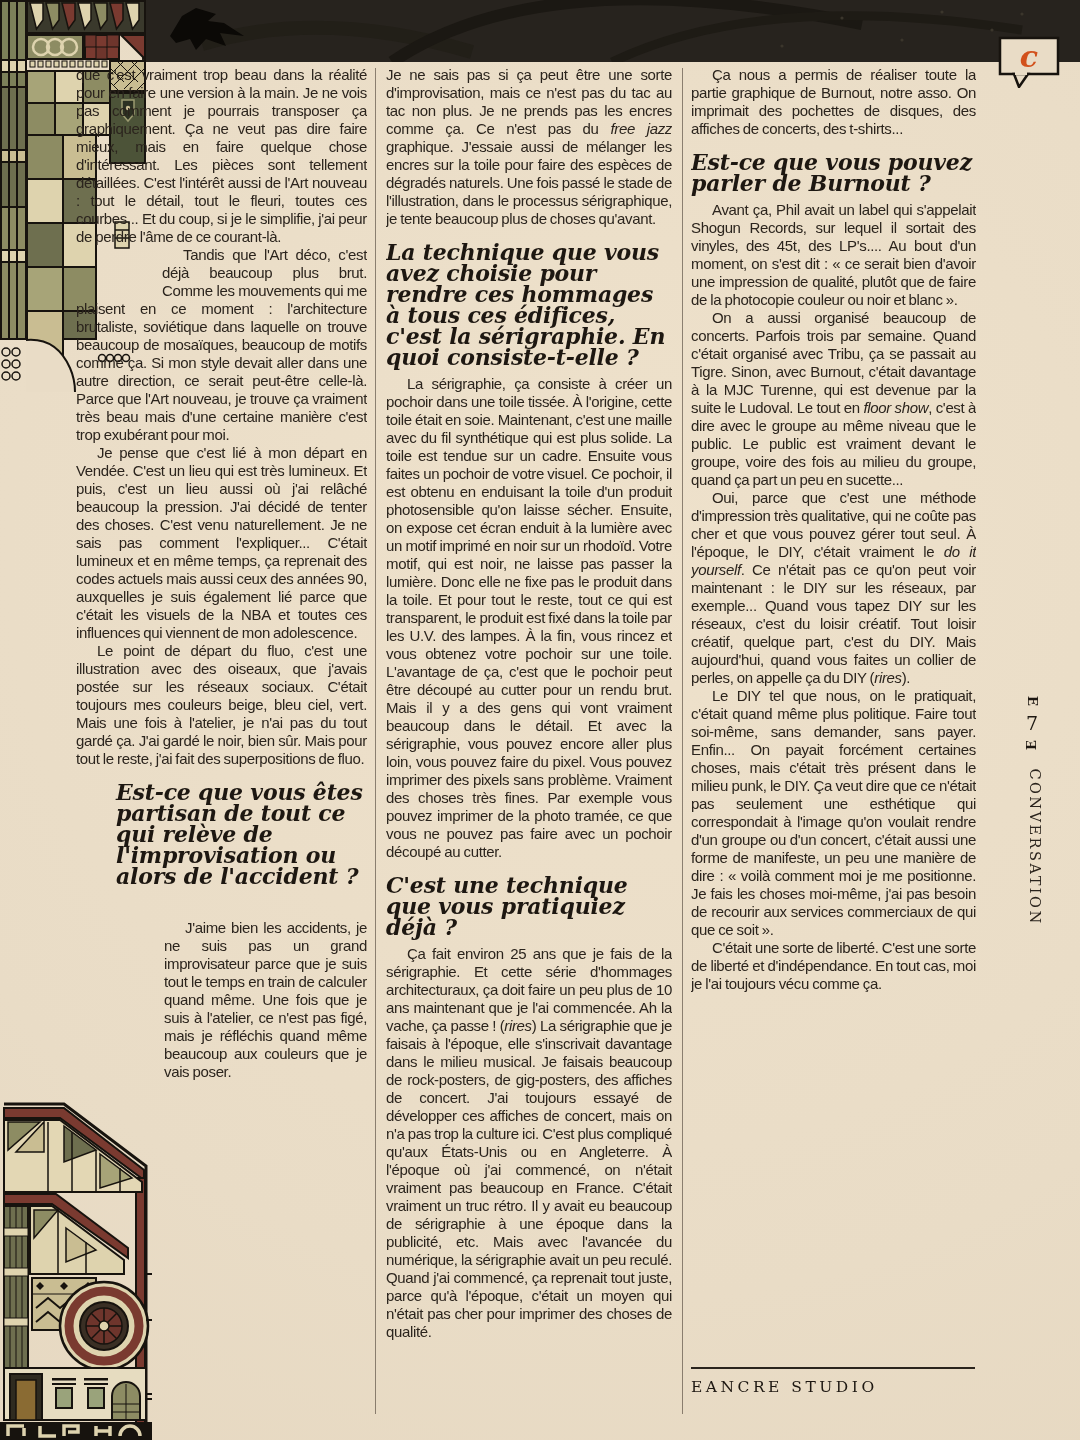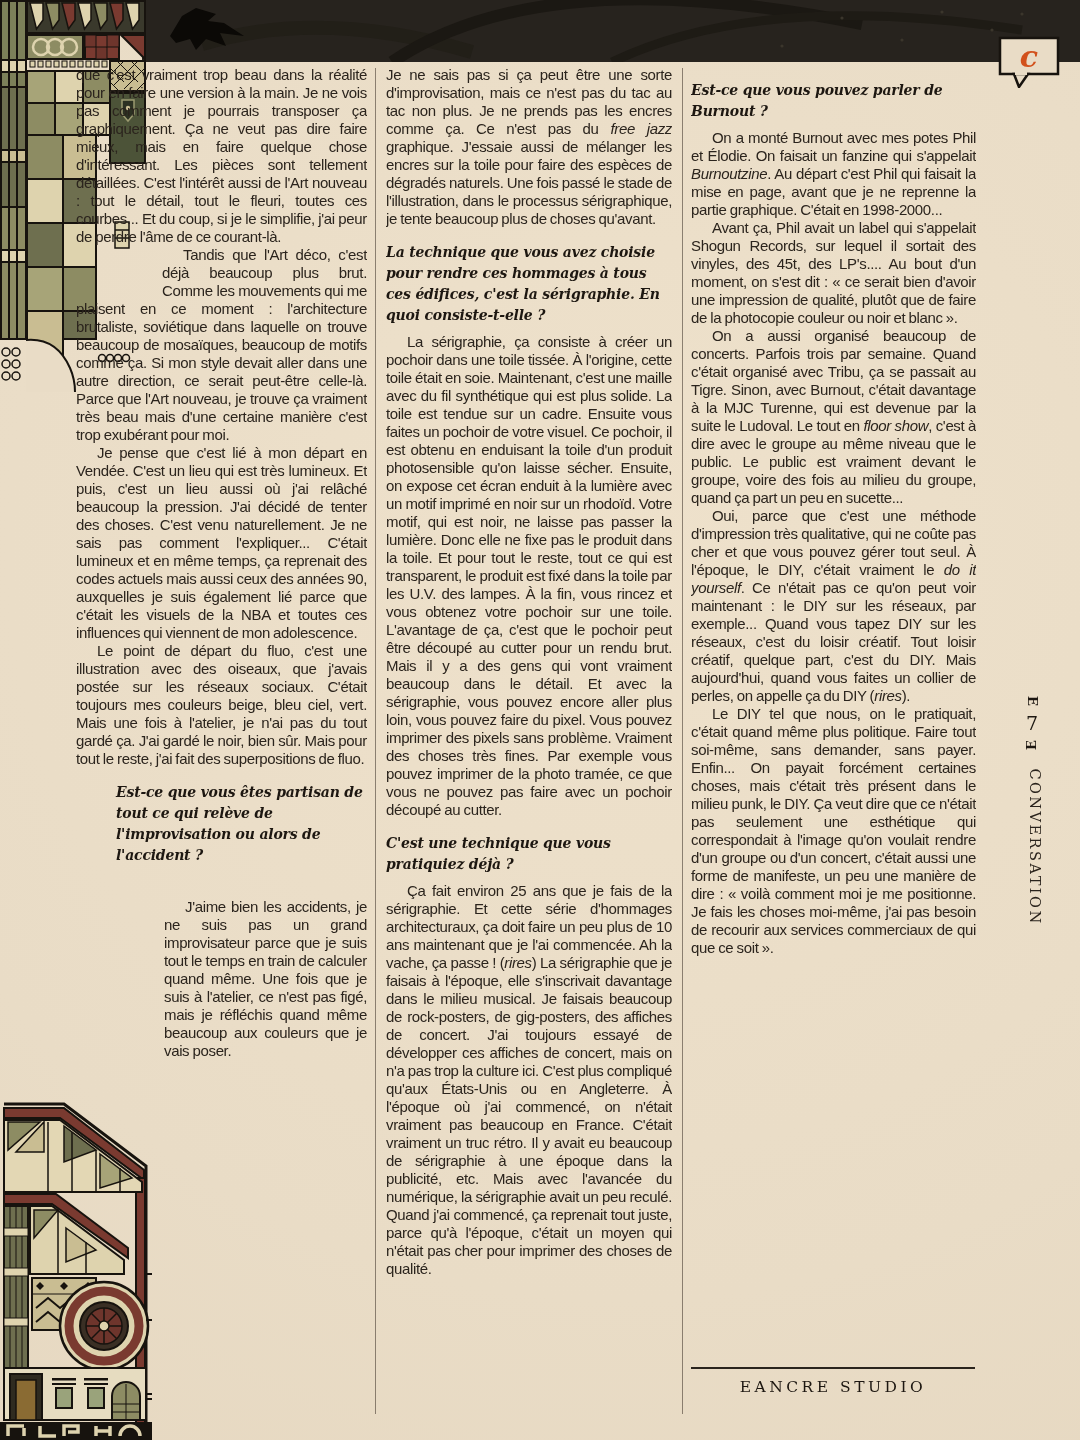--- a/index.html
+++ b/index.html
@@ -17,40 +17,40 @@
   .vrule{position:absolute;top:68px;width:1px;height:1346px;background:rgba(58,48,38,.55);}
   .vrule.r1{left:375px;} .vrule.r2{left:682px;}
   
   .textcol{position:absolute;top:66px;height:1318px;overflow:hidden;text-align:justify;
     font-size:15px;line-height:18px;letter-spacing:-0.35px;word-spacing:-0.6px;}
   #col1{left:76px;width:291px;}
   #col2{left:386px;width:286px;}
   #col3{left:691px;width:285px;}
   .textcol p{margin:0;}
   .textcol p.question{font-family:"DejaVu Serif",serif;font-weight:bold;font-style:italic;
-    font-size:14px;line-height:21px;letter-spacing:-0.2px;word-spacing:0;
+    font-size:22px;line-height:21px;letter-spacing:-0.2px;word-spacing:0;
     color:#1d1711;margin:14px 0 7px;text-align:left;text-indent:0;}
   .textcol p.para:not(:first-child){text-indent:21px;}
   #col1 .b0{}
   #col1 .b1::before{content:"";float:left;width:86px;height:40px;}
   #col1 .b5{margin-left:40px;}
   #col1 .b6{margin-left:88px;margin-top:32px;}
   #col3 .b0{text-indent:21px;}
   
   .marker{position:absolute;left:1014px;top:690px;width:36px;text-align:center;
     font-family:"DejaVu Serif",serif;color:#1d1711;}
   .marker .g{display:block;height:22px;line-height:22px;font-weight:bold;font-size:13px;}
   .marker .g.cw{transform:rotate(90deg);}
   .marker .g.ccw{transform:rotate(-90deg);}
   .marker .num{font-weight:normal;font-size:19px;}
   .conv{position:absolute;left:952px;top:836px;width:160px;height:22px;transform:rotate(90deg);
     text-align:center;font-family:"DejaVu Serif",serif;font-size:14.5px;letter-spacing:2.5px;color:#2a231c;}
   
   .footrule{position:absolute;left:691px;top:1367px;width:284px;height:2px;background:#2a241d;}
-  .studio{position:absolute;left:691px;top:1378px;width:284px;text-align:center;
+  .studio{position:absolute;left:691px;top:1378px;width:284px;text-align:left;
     font-family:"DejaVu Serif",serif;font-size:15.5px;letter-spacing:3.5px;color:#1d1711;}
 </style>
 </head>
 <body>
 
 <div id="page">
 
   <div class="band">
     <svg width="938" height="62" viewBox="0 0 938 62">
       <path d="M60,44 Q180,8 330,52" stroke="#221f18" stroke-width="14" fill="none"></path>
@@ -235,26 +235,27 @@
       <p class="para b6">J'aime bien les accidents, je ne suis pas un grand improvisateur parce que je suis tout le temps en train de calculer quand même. Une fois que je suis à l'atelier, ce n'est pas figé, mais je réfléchis quand même beaucoup aux couleurs que je vais poser.</p>
     </div>
   <div id="col2" class="textcol">
       <p class="para b0">Je ne sais pas si ça peut être une sorte d'improvisation, mais ce n'est pas du tac au tac non plus. Je ne prends pas les encres comme ça. Ce n'est pas du <i>free jazz</i> graphique. J'essaie aussi de mélanger les encres sur la toile pour faire des espèces de dégradés naturels. Une fois passé le stade de l'illustration, dans le processus sérigraphique, je tente beaucoup plus de choses qu'avant.</p>
       <p class="question b1">La technique que vous avez choisie pour rendre ces hommages à tous ces édifices, c'est la sérigraphie. En quoi consiste-t-elle ?</p>
       <p class="para b2">La sérigraphie, ça consiste à créer un pochoir dans une toile tissée. À l'origine, cette toile était en soie. Maintenant, c'est une maille avec du fil synthétique qui est plus solide. La toile est tendue sur un cadre. Ensuite vous faites un pochoir de votre visuel. Ce pochoir, il est obtenu en enduisant la toile d'un produit photosensible qu'on laisse sécher. Ensuite, on expose cet écran enduit à la lumière avec un motif imprimé en noir sur un rhodoïd. Votre motif, qui est noir, ne laisse pas passer la lumière. Donc elle ne fixe pas le produit dans la toile. Et pour tout le reste, tout ce qui est transparent, le produit est fixé dans la toile par les U.V. des lampes. À la fin, vous rincez et vous obtenez votre pochoir sur une toile. L'avantage de ça, c'est que le pochoir peut être découpé au cutter pour un rendu brut. Mais il y a des gens qui vont vraiment beaucoup dans le détail. Et avec la sérigraphie, vous pouvez encore aller plus loin, vous pouvez faire du pixel. Vous pouvez imprimer des pixels sans problème. Vraiment des choses très fines. Par exemple vous pouvez imprimer de la photo tramée, ce que vous ne pouvez pas faire avec un pochoir découpé au cutter.</p>
       <p class="question b3">C'est une technique que vous pratiquiez déjà ?</p>
       <p class="para b4">Ça fait environ 25 ans que je fais de la sérigraphie. Et cette série d'hommages architecturaux, ça doit faire un peu plus de 10 ans maintenant que je l'ai commencée. Ah la vache, ça passe ! (<i>rires</i>) La sérigraphie que je faisais à l'époque, elle s'inscrivait davantage dans le milieu musical. Je faisais beaucoup de rock-posters, de gig-posters, des affiches de concert. J'ai toujours essayé de développer ces affiches de concert, mais on n'a pas trop la culture ici. C'est plus compliqué qu'aux États-Unis ou en Angleterre. À l'époque où j'ai commencé, on n'était vraiment pas beaucoup en France. C'était vraiment un truc rétro. Il y avait eu beaucoup de sérigraphie à une époque dans la publicité, etc. Mais avec l'avancée du numérique, la sérigraphie avait un peu reculé. Quand j'ai commencé, ça reprenait tout juste, parce qu'à l'époque, c'était un moyen qui n'était pas cher pour imprimer des choses de qualité.</p>
     </div>
   <div id="col3" class="textcol">
+      <p class="para b0">Ça nous a permis de réaliser toute la partie graphique de Burnout, notre asso. On imprimait des pochettes de disques, des affiches de concerts, des t-shirts...</p>
       <p class="question b1">Est-ce que vous pouvez parler de Burnout ?</p>
-      <p class="para b2">On a monté Burnout avec mes potes Phil et Élodie. On faisait un fanzine qui s'appelait <i>Burnoutzine</i>. Au départ c'est Phil qui faisait la mise en page, avant que je ne reprenne la partie graphique. C'était en 1998-2000...</p>
       <p class="para b3">Avant ça, Phil avait un label qui s'appelait Shogun Records, sur lequel il sortait des vinyles, des 45t, des LP's.... Au bout d'un moment, on s'est dit : « ce serait bien d'avoir une impression de qualité, plutôt que de faire de la photocopie couleur ou noir et blanc ».</p>
       <p class="para b5">On a aussi organisé beaucoup de concerts. Parfois trois par semaine. Quand c'était organisé avec Tribu, ça se passait au Tigre. Sinon, avec Burnout, c'était davantage à la MJC Turenne, qui est devenue par la suite le Ludoval. Le tout en <i>floor show</i>, c'est à dire avec le groupe au même niveau que le public. Le public est vraiment devant le groupe, voire des fois au milieu du groupe, quand ça part un peu en sucette...</p>
       <p class="para b7">Oui, parce que c'est une méthode d'impression très qualitative, qui ne coûte pas cher et que vous pouvez gérer tout seul. À l'époque, le DIY, c'était vraiment le <i>do it yourself</i>. Ce n'était pas ce qu'on peut voir maintenant : le DIY sur les réseaux, par exemple... Quand vous tapez DIY sur les réseaux, c'est du loisir créatif. Tout loisir créatif, quelque part, c'est du DIY. Mais aujourd'hui, quand vous faites un collier de perles, on appelle ça du DIY (<i>rires</i>).</p>
       <p class="para b8">Le DIY tel que nous, on le pratiquait, c'était quand même plus politique. Faire tout soi-même, sans demander, sans payer. Enfin... On payait forcément certaines choses, mais c'était très présent dans le milieu punk, le DIY. Ça veut dire que ce n'était pas seulement une esthétique qui correspondait à l'image qu'on voulait rendre d'un groupe ou d'un concert, c'était aussi une forme de manifeste, un peu une manière de dire : « voilà comment moi je me positionne. Je fais les choses moi-même, j'ai pas besoin de recourir aux services commerciaux de qui que ce soit ».</p>
+      <p class="para b9">C'était une sorte de liberté. C'est une sorte de liberté et d'indépendance. En tout cas, moi je l'ai toujours vécu comme ça.</p>
     </div>
 
   <div class="marker">
     <span class="g cw">E</span>
     <span class="g num">7</span>
     <span class="g ccw">E</span>
   </div>
 
   <div class="conv">CONVERSATION</div>
 

